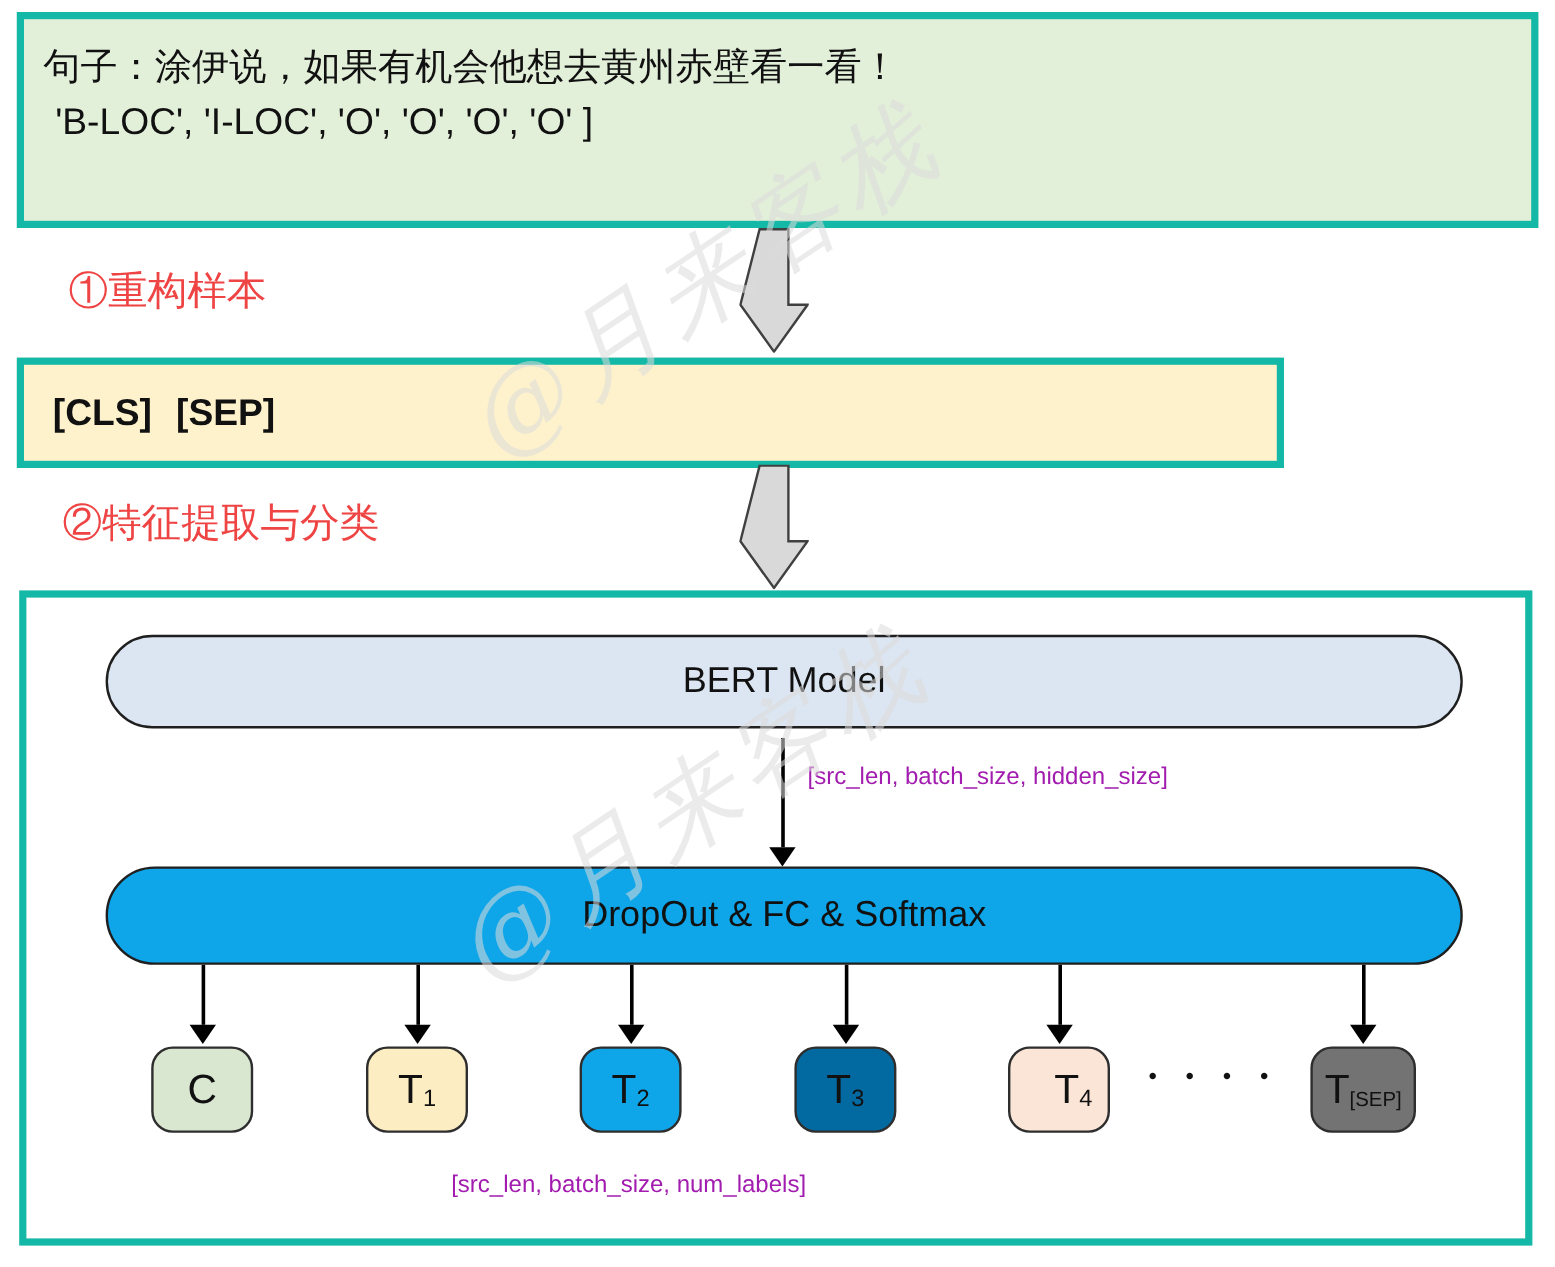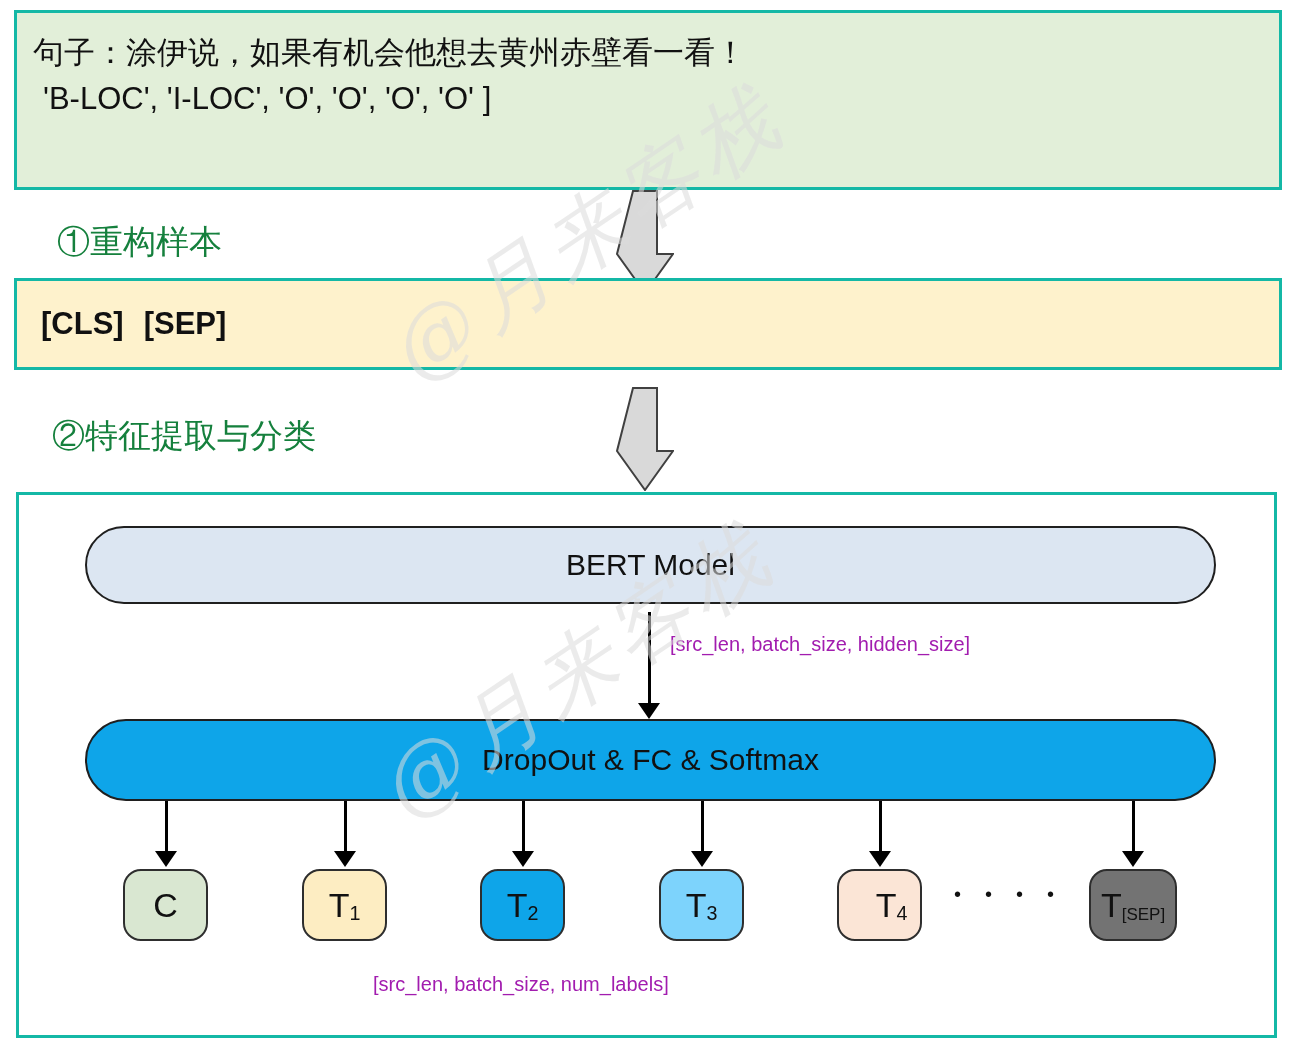--- a/index.html
+++ b/index.html
@@ -1,30 +1,30 @@
 <!DOCTYPE html>
 <html><head>
 <meta charset="utf-8">
 <style>
   html,body{margin:0;padding:0;background:#ffffff;}
   .canvas{position:relative;width:1296px;height:1056px;background:#ffffff;
     font-family:"Liberation Sans",sans-serif;color:#111;overflow:hidden;}
 
-  .box{position:absolute;border:3px solid #14b8a6;box-sizing:border-box;}
+  .box{position:absolute;border:6px solid #14b8a6;box-sizing:border-box;}
 
   .sample-box{left:14px;top:10px;width:1268px;height:180px;padding:17px 14px 0 16px;
     font-size:31px;line-height:1.48;white-space:nowrap;}
   .labels-line2{padding-left:10px;}
 
-  .cls-box{left:14px;top:278px;width:1268px;height:92px;display:flex;align-items:center;
+  .cls-box{left:14px;top:298px;width:1056px;height:92px;display:flex;align-items:center;
     padding:0 24px;font-size:31px;white-space:nowrap;}
   .cls-tag{font-weight:bold;margin-right:10px;}
   .sep-tag{font-weight:bold;margin-left:10px;}
 
-  .step-label{position:absolute;font-size:33px;color:#15803d;}
+  .step-label{position:absolute;font-size:33px;color:#ef4444;}
   #step1{left:57px;top:220px;}
   #step2{left:52px;top:414px;}
 
   .big-arrow{position:absolute;width:58px;height:104px;}
   #big-arrow-1{left:616px;top:190px;}
   #big-arrow-2{left:616px;top:387px;}
 
   .model-box{left:16px;top:492px;width:1261px;height:546px;background:#fff;}
 
   .pill{position:absolute;left:66px;width:1131px;border:2px solid #1f1f1f;border-radius:46px;
@@ -130,21 +130,21 @@
 
     <div class="token" id="token-0" style="left: 104px; background-color: rgb(217, 231, 209);">
       <span><span>C</span><sub class="tok-sub"></sub></span>
     </div>
     <div class="token" id="token-1" style="left: 283px; background-color: rgb(253, 237, 194);">
       <span><span>T</span><sub class="tok-sub">1</sub></span>
     </div>
     <div class="token" id="token-2" style="left: 461px; background-color: #0ea5e9;">
       <span><span>T</span><sub class="tok-sub">2</sub></span>
     </div>
-    <div class="token" id="token-3" style="left: 640px; background-color: #7dd3fc;">
+    <div class="token" id="token-3" style="left: 640px; background-color: #0369a1;">
       <span><span>T</span><sub class="tok-sub">3</sub></span>
     </div>
     <div class="token" id="token-4" style="left: 818px; background-color: rgb(251, 229, 214); padding-left: 24px;">
       <span><span>T</span><sub class="tok-sub">4</sub></span>
     </div>
     <div class="token" id="token-5" style="left: 1070px; background-color: #737373;">
       <span><span>T</span><sub class="tok-sub">[SEP]</sub></span>
     </div>
 
     <div id="dots">••••</div>

